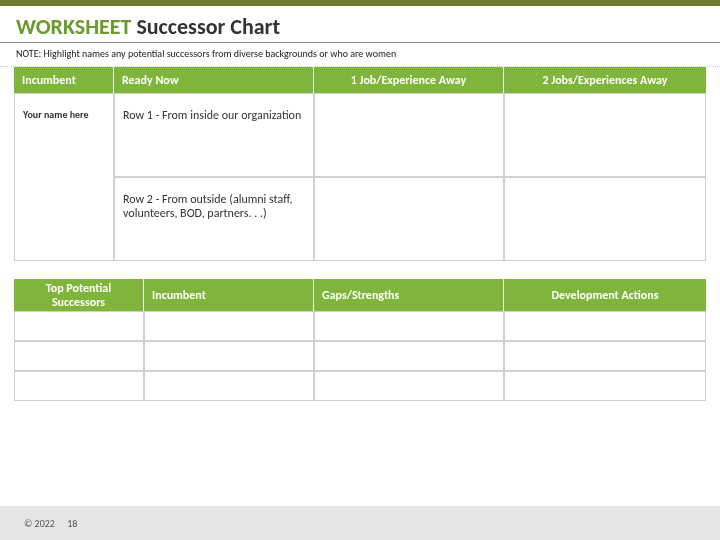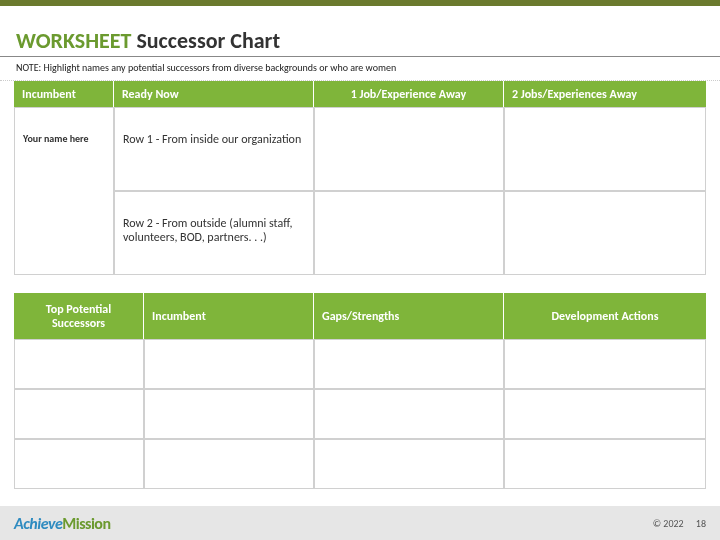--- a/index.html
+++ b/index.html
@@ -5,21 +5,21 @@
   * { box-sizing: border-box; margin: 0; padding: 0; }
   body {
     width: 720px; height: 540px;
     font-family: Calibri, Arial, sans-serif;
     background: #fff;
     position: relative;
     overflow: hidden;
   }
   .topbar { height: 6px; background: #6b7a2e; }
   .title-row {
-    padding: 21px 16px 2px 16px;
+    padding: 7px 16px 2px 16px;
     border-bottom: 1px solid #888;
     margin-bottom: 2px;
   }
   .title-row h1 { font-size: 22px; font-weight: 700; color: #333; }
   .title-row h1 .accent { color: #6b9a2f; }
   .note {
     font-size: 10px; color: #222;
     padding: 2px 16px 6px 16px;
     border-bottom: 1px dotted #ccc;
     margin-bottom: 0;
@@ -37,29 +37,29 @@
     font-weight: 700;
     font-size: 12px;
     padding: 6px 8px;
     text-align: left;
     border-right: 1px solid #fff;
   }
   table.chart th:last-child { border-right: none; }
   table.chart td {
     background: #fff;
     border: 1px solid #d0d0d0;
-    padding: 24px 8px;
+    padding: 14px 8px;
     vertical-align: top;
     color: #333;
   }
   .tall-row td { height: 84px; }
   .incumbent-cell { width: 100px; font-size: 10px; color: #222; font-weight: 600; }
   .ready-cell { width: 200px; font-size: 12px; color: #222; }
   table.chart2 { margin-top: 18px; }
-  table.chart2 th { font-size: 12px; padding: 9px 8px; }
+  table.chart2 th { font-size: 12px; padding: 2px 8px; }
   table.chart2 td { height: 28px; }
   .col-a { width: 130px; }
   .col-b { width: 170px; }
   .col-c { width: 190px; }
   .footer {
     position: absolute;
     left: 0; right: 0; bottom: 0;
     height: 34px;
     background: #e6e6e6;
     display: flex;
@@ -92,21 +92,21 @@
 <div class="note">NOTE:  Highlight names any potential successors from diverse backgrounds or who are women</div>
 
 <div class="content">
 
   <table class="chart">
     <thead>
       <tr>
         <th class="incumbent-cell">Incumbent</th>
         <th class="ready-cell" style="text-align:left">Ready Now</th>
         <th style="text-align:center">1 Job/Experience Away</th>
-        <th style="">2 Jobs/Experiences Away</th>
+        <th style="text-align:center">2 Jobs/Experiences Away</th>
       </tr>
     </thead>
     <tbody>
       <tr class="tall-row">
         <td class="incumbent-cell" rowspan="2">Your name here</td>
         <td class="ready-cell">Row 1 - From inside our organization</td>
         <td></td>
         <td></td>
       </tr>
       <tr class="tall-row">
@@ -144,20 +144,17 @@
           <td></td>
           <td></td>
           <td></td>
       </tr>
     </tbody>
   </table>
 
 </div>
 
 <div class="footer">
-  <div class="logo">
-    <span class="a1">Achieve</span><span class="a2">Mission</span>
-  </div>
   <div class="footer-right">
     <span>© 2022</span>
     <span>18</span>
   </div>
 </div>
 
 </body></html>

